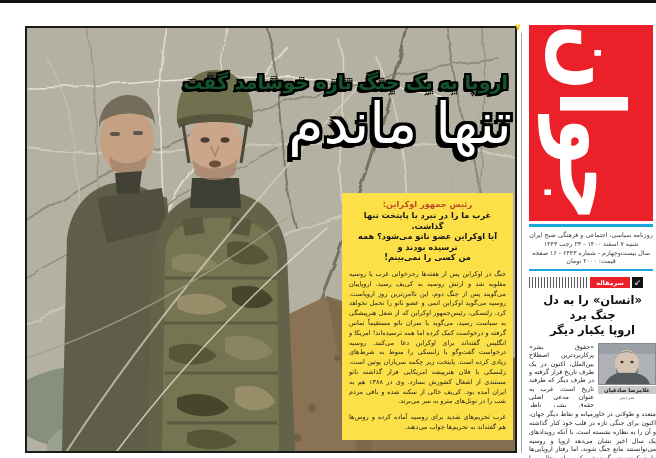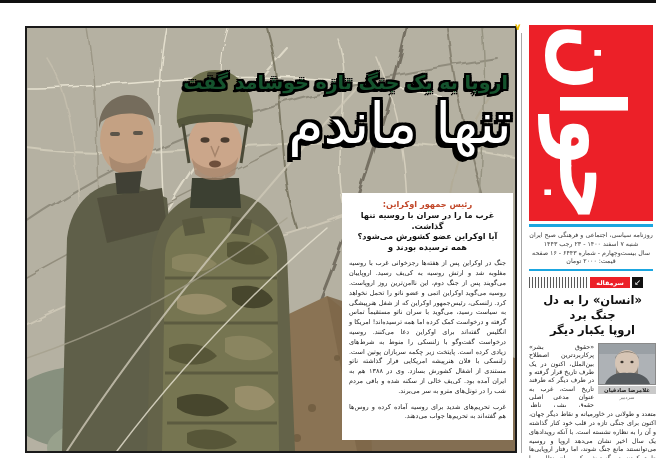--- a/index.html
+++ b/index.html
@@ -17,21 +17,21 @@
   .kicker{position:absolute;right:7px;top:43px;direction:rtl;color:#14532d;
     font-weight:bold;font-size:19px;white-space:nowrap;
     text-shadow:-2px 0 0 #000,2px 0 0 #000,0 -2px 0 #000,0 2px 0 #000,
       -2px -2px 0 #000,2px 2px 0 #000,-2px 2px 0 #000,2px -2px 0 #000,-3px 3px 0 #000;}
   .headline{position:absolute;right:3px;top:62px;direction:rtl;color:#fff;
     font-weight:normal;font-size:57px;white-space:nowrap;
     text-shadow:-3px 0 0 #000,3px 0 0 #000,0 -3px 0 #000,0 3px 0 #000,
       -3px -3px 0 #000,3px 3px 0 #000,-3px 3px 0 #000,3px -3px 0 #000,-5px 5px 0 #000;}
 
   .quote-box{position:absolute;right:2px;top:165px;width:171px;height:247px;
-    background:#ffffff;box-sizing:border-box;padding:6px 7px 4px 7px;direction:rtl;}
+    background:#fde047;box-sizing:border-box;padding:6px 7px 4px 7px;direction:rtl;}
   .q-intro{color:#c2492b;font-weight:bold;font-size:8.2px;text-align:center;line-height:11px;}
   .q-line{color:#141414;font-weight:bold;font-size:8.2px;text-align:center;line-height:10.6px;}
   .q-body{margin-top:7px;font-size:6.5px;line-height:9.8px;text-align:justify;color:#1d1d1d;}
   .q-body p{margin:6px 0 2px 0;}
 
   .yellow-mark{position:absolute;left:515px;top:22px;color:#f0c000;font-size:9px;font-weight:bold;}
   .v-sep{position:absolute;left:521px;top:33px;width:1px;height:420px;background:#a8a8a8;}
 
   
   .sidebar{position:absolute;left:529px;top:25px;width:127px;height:433px;overflow:hidden;}
@@ -188,22 +188,23 @@
         <path d="M90,423 C160,330 230,260 300,200" stroke="#e8e3d2" stroke-width="1.5"></path>
         <path d="M0,330 C90,300 180,250 260,190" stroke="#a5a08d" stroke-width="1.5"></path>
       </g>
     </svg>
 
     <div class="kicker">اروپا به یک جنگ تازه خوشامد گفت</div>
     <div class="headline">تنها ماندم</div>
 
     <div class="quote-box">
       <div class="q-intro">رئیس جمهور اوکراین:</div>
-      <div class="q-line">غرب ما را در سران با روسیه تنها گذاشت.</div>
-      <div class="q-line">آیا اوکراین عضو کشورش می‌شود؟ همه ترسیده بودند و</div>
+      <div class="q-line">غرب ما را در نبرد با پایتخت تنها گذاشت.</div>
+      <div class="q-line">آیا اوکراین عضو ناتو می‌شود؟ همه ترسیده بودند و</div>
+      <div class="q-line">من کسی را نمی‌بینم!</div>
       <div class="q-body">
         <p>جنگ در اوکراین پس از هفته‌ها رجزخوانی غرب با روسیه مغلوبه شد و ارتش روسیه به کی‌یف رسید. اروپاییان می‌گویند پس از جنگ دوم، این ناامن‌ترین روز اروپاست. روسیه می‌گوید اوکراین اتمی و عضو ناتو را تحمل نخواهد کرد. زلنسکی، رئیس‌جمهور اوکراین که از شغل هنرپیشگی به سیاست رسید، می‌گوید با سران ناتو مستقیماً تماس گرفته و درخواست کمک کرده اما همه ترسیده‌اند! امریکا و انگلیس گفته‌اند برای اوکراین دعا می‌کنند. روسیه درخواست گفت‌وگو با زلنسکی را منوط به شرط‌های زیادی کرده است. پایتخت زیر چکمه سربازان پوتین است. زلنسکی با فلان هنرپیشه امریکایی قرار گذاشته ناتو مستندی از اشغال کشورش بسازد. وی در ۱۳۸۸ هم به ایران آمده بود. کی‌یف خالی از سکنه شده و باقی مردم شب را در تونل‌های مترو به سر می‌برند.</p>
         <p><span>غرب تحریم‌های شدید برای روسیه آماده کرده و روس‌ها هم گفته‌اند به تحریم‌ها جواب می‌دهند. </span></p>
       </div>
     </div>
   </div>
 
   <div class="yellow-mark">۷</div>
   <div class="v-sep"></div>
 

